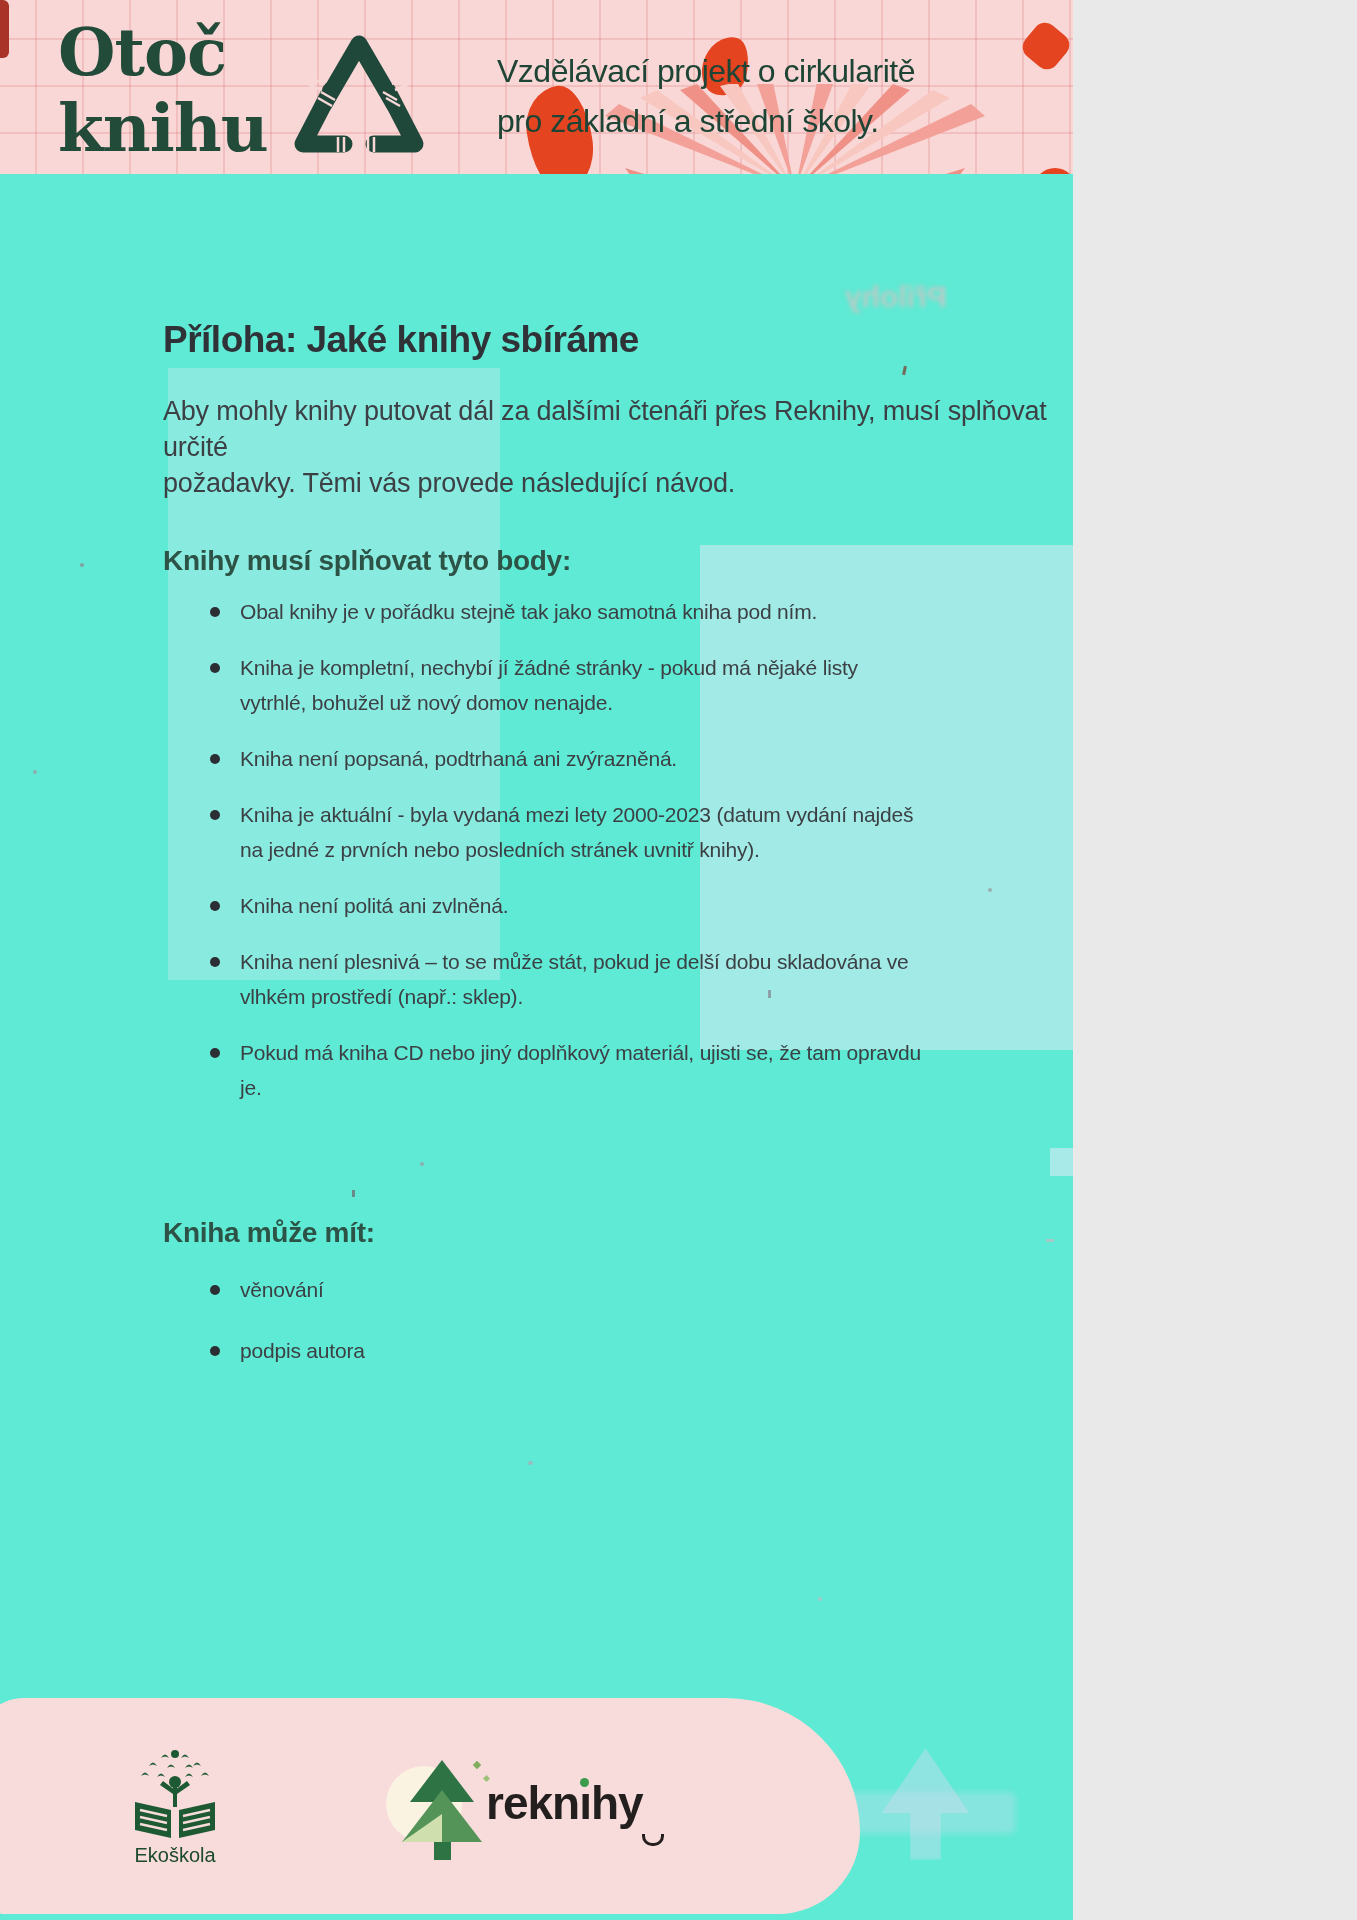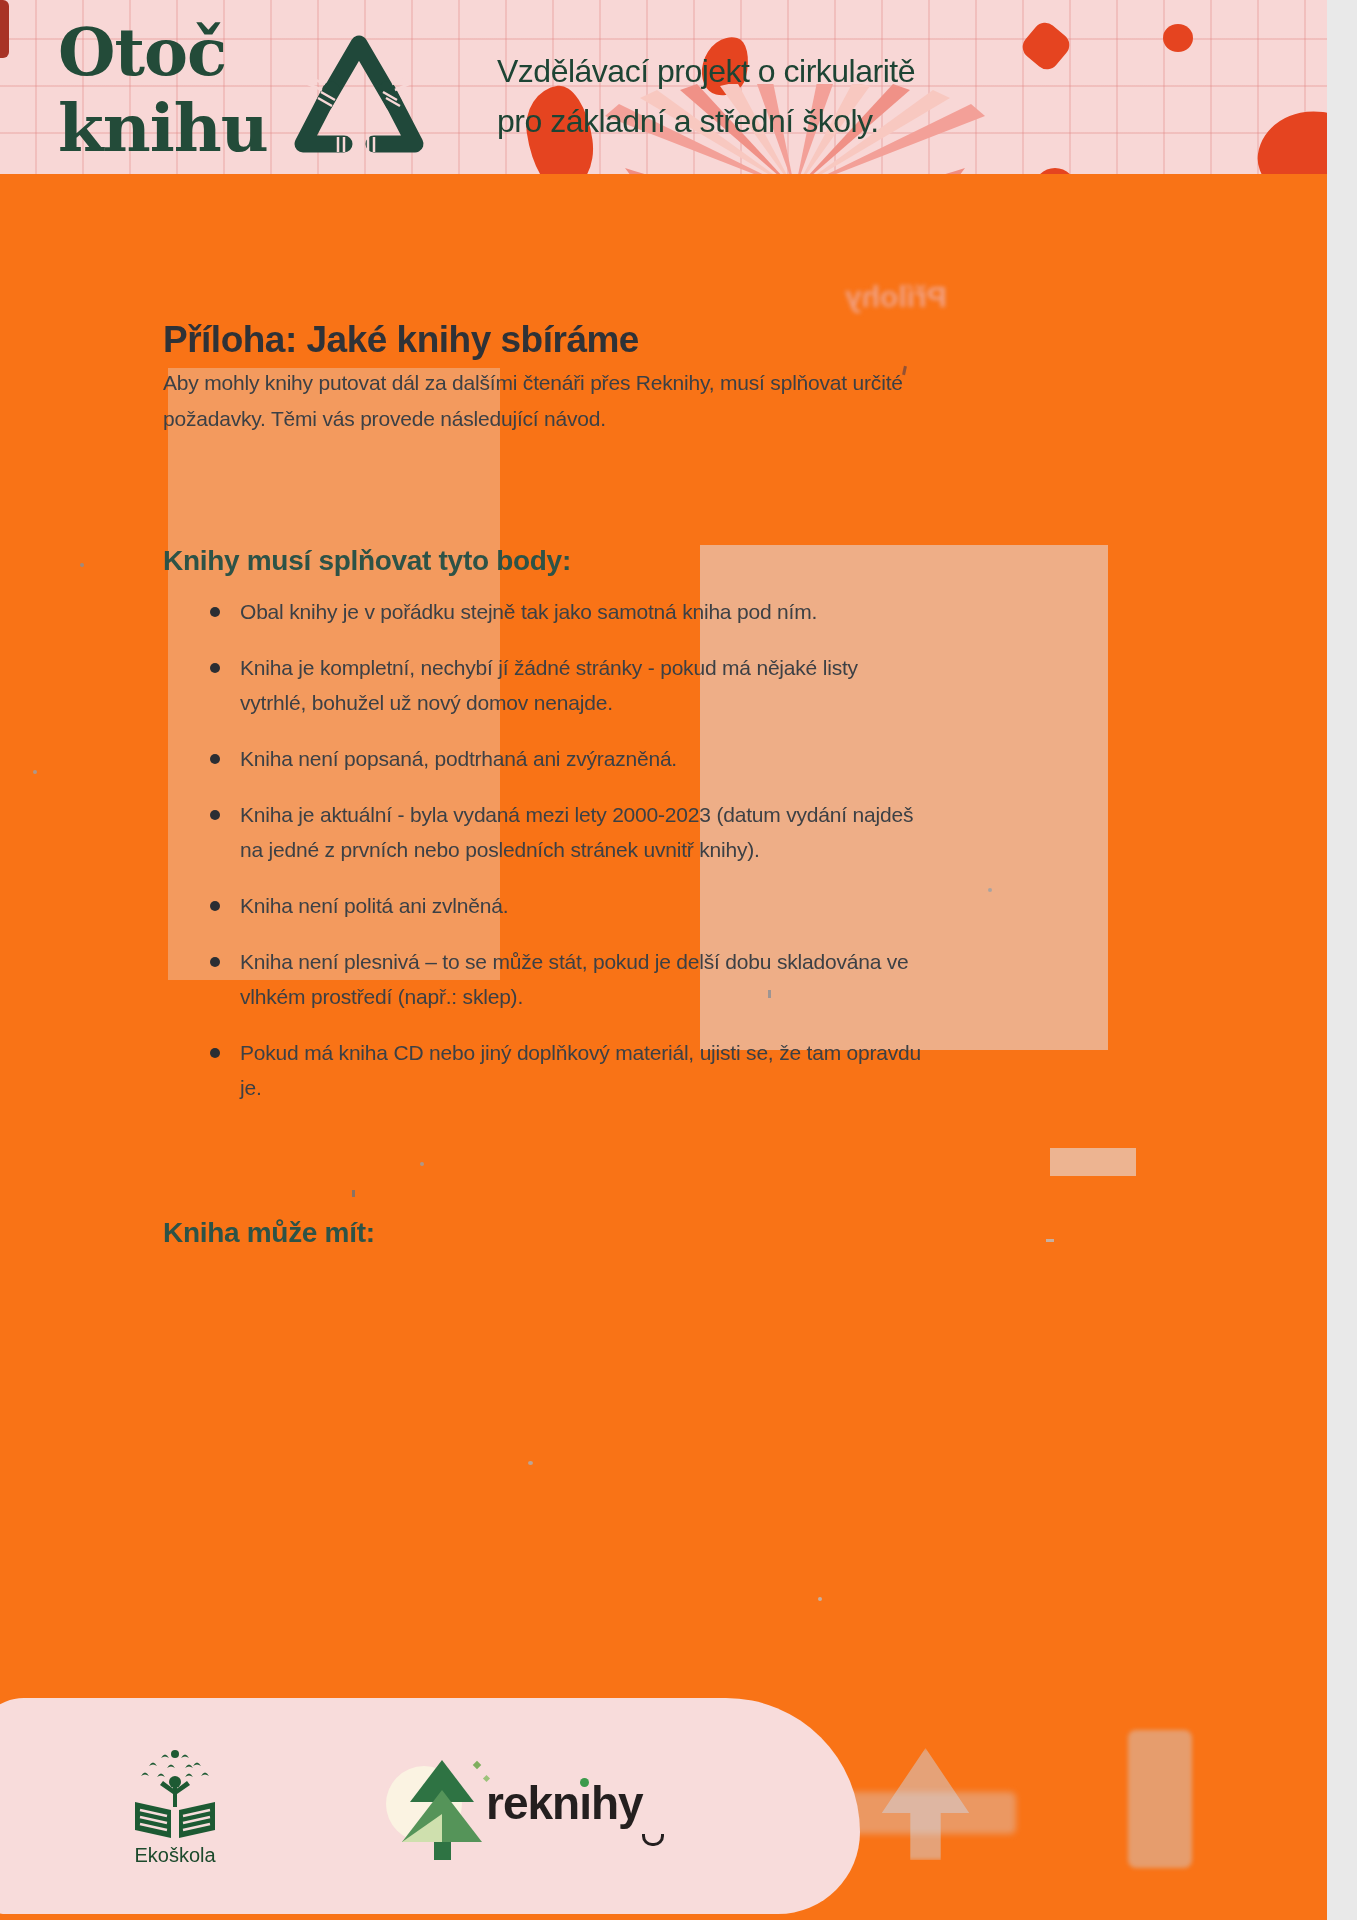--- a/index.html
+++ b/index.html
@@ -1,18 +1,18 @@
 <!DOCTYPE html>
 <html><head>
 <meta charset="utf-8">
 <style>
   html,body{margin:0;padding:0;background:#e9e9e9;}
   .page{
-    position:relative; width:1327px; height:1920px; overflow:hidden;
-    background:#f97316;
+    position:relative; width:1073px; height:1920px; overflow:hidden;
+    background:#5eead4;
     font-family:"Liberation Sans", sans-serif;
   }
   
   .header{
     position:absolute; left:0; top:0; width:1357px; height:174px;
     background-color:#f8d7d6;
     background-image:
       linear-gradient(rgba(226,136,134,.30) 1.5px, transparent 1.5px),
       linear-gradient(90deg, rgba(226,136,134,.30) 1.5px, transparent 1.5px);
     background-size:47px 47px; background-position:-12px -9px;
@@ -51,22 +51,22 @@
   .g-f1{left:878px;  top:1748px; width:95px;  height:112px; background:rgba(203,219,240,.45);
         clip-path:polygon(50% 0%, 4% 58%, 34% 58%, 34% 100%, 66% 100%, 66% 58%, 96% 58%);}
   .g-f2{left:1128px; top:1730px; width:64px;  height:138px; background:rgba(203,219,240,.40); border-radius:8px;}
   .g-f3{left:828px;  top:1792px; width:188px; height:42px;  background:rgba(208,221,240,.35); border-radius:6px; filter:blur(3px);}
   
   .doc-title{
     position:absolute; left:163px; top:294px; z-index:2;
     font-weight:700; font-size:37px; color:#2f3237; letter-spacing:-.5px;
   }
   .intro{
-    position:absolute; left:163px; top:344px; z-index:2;
-    font-size:21px; line-height:36px; color:#3c4045; white-space:pre-line; letter-spacing:-.2px;
+    position:absolute; left:163px; top:366px; z-index:2;
+    font-size:27px; line-height:36px; color:#3c4045; white-space:pre-line; letter-spacing:-.2px;
   }
   .sec-heading{
     position:absolute; left:163px; z-index:2;
     font-weight:700; font-size:28px; color:#2d5347; letter-spacing:-.3px;
   }
   .h-must{top:522px;} .h-may{top:1194px;}
   .blist{
     position:absolute; left:240px; z-index:2; margin:0; padding:0; list-style:none;
     font-size:21px; line-height:35px; color:#3c4045; letter-spacing:-.2px; width:780px;
   }
@@ -188,20 +188,24 @@
     <li>Kniha je aktuální - byla vydaná mezi lety 2000-2023 (datum vydání najdeš
 na jedné z prvních nebo posledních stránek uvnitř knihy).</li>
     <li>Kniha není politá ani zvlněná.</li>
     <li>Kniha není plesnivá – to se může stát, pokud je delší dobu skladována ve
 vlhkém prostředí (např.: sklep).</li>
     <li>Pokud má kniha CD nebo jiný doplňkový materiál, ujisti se, že tam opravdu
 je.</li>
   </ul>
 
   <h2 class="sec-heading h-may">Kniha může mít:</h2>
+  <ul class="blist l-may">
+    <li>věnování</li>
+    <li>podpis autora</li>
+  </ul>
 
   <div class="footer-card"></div>
 
   <div class="ekoskola">
     <svg width="104" height="96" viewBox="0 0 104 96">
       <g fill="#1d5a33">
         <circle cx="52" cy="10" r="4"></circle>
         <path d="M38 14 q4 -7 8 0 q-4 -3 -8 0z M58 14 q4 -7 8 0 q-4 -3 -8 0z"></path>
         <path d="M26 22 q4 -7 8 0 q-4 -3 -8 0z M44 24 q4 -7 8 0 q-4 -3 -8 0z M62 24 q4 -7 8 0 q-4 -3 -8 0z M70 22 q4 -7 8 0 q-4 -3 -8 0z"></path>
         <path d="M18 32 q4 -7 8 0 q-4 -3 -8 0z M34 33 q4 -7 8 0 q-4 -3 -8 0z M62 33 q4 -7 8 0 q-4 -3 -8 0z M78 32 q4 -7 8 0 q-4 -3 -8 0z"></path>

